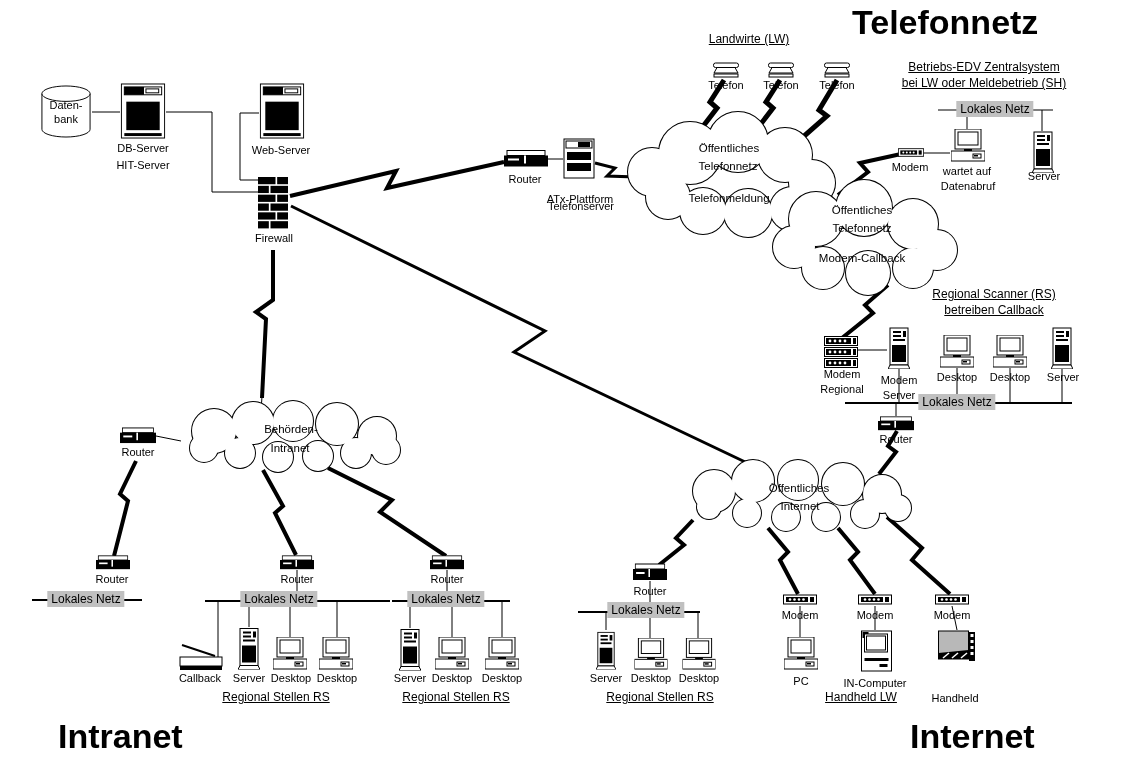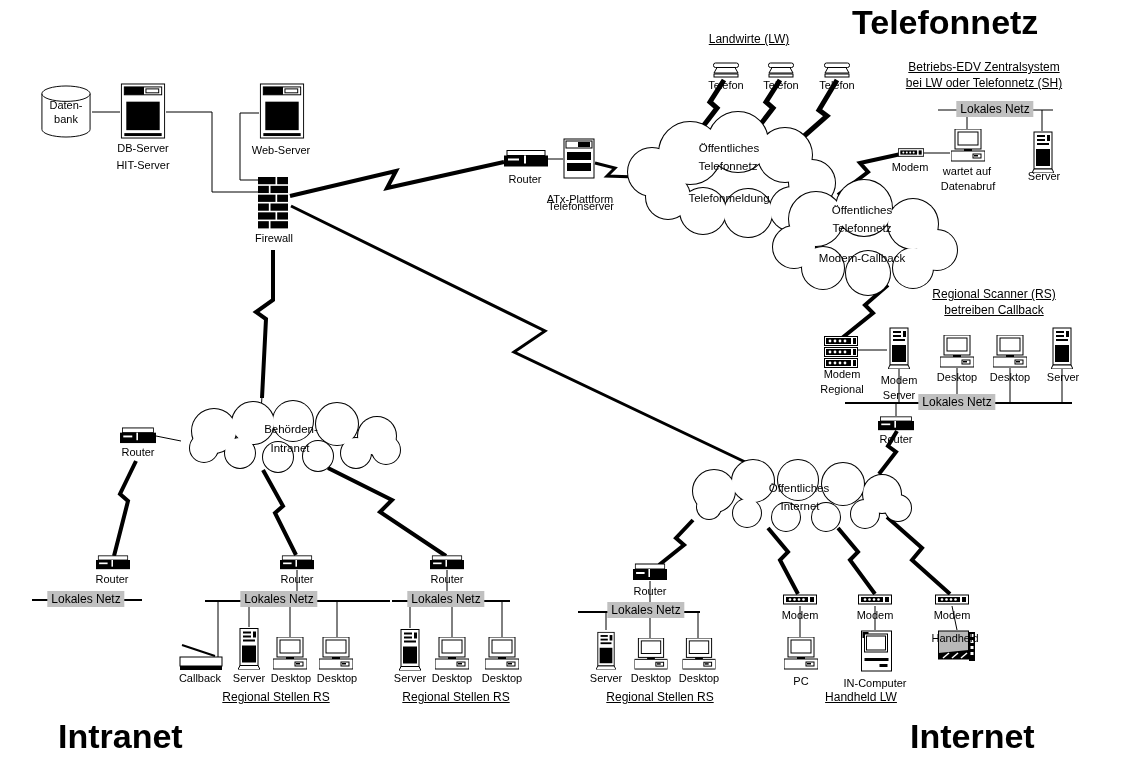--- a/index.html
+++ b/index.html
@@ -501,21 +501,21 @@
 <div class="lbl" style="left:726px;top:79px">Telefon</div>
 <div class="lbl" style="left:781px;top:79px">Telefon</div>
 <div class="lbl" style="left:837px;top:79px">Telefon</div>
 <div class="lbl cloudtxt" style="left:729px;top:142px">Öffentliches</div>
 <div class="lbl cloudtxt" style="left:728px;top:160px">Telefonnetz</div>
 <div class="lbl cloudtxt" style="left:729px;top:192px">Telefonmeldung</div>
 <div class="lbl cloudtxt" style="left:862px;top:204px">Öffentliches</div>
 <div class="lbl cloudtxt" style="left:862px;top:222px">Telefonnetz</div>
 <div class="lbl cloudtxt" style="left:862px;top:252px">Modem-Callback</div>
 <div class="lbl hdr" style="left:984px;top:61px">Betriebs-EDV Zentralsystem</div>
-<div class="lbl hdr" style="left:984px;top:77px">bei LW oder Telefonnetz (SH)</div>
+<div class="lbl hdr" style="left:984px;top:77px">bei LW oder Meldebetrieb (SH)</div>
 <div class="netlbl" style="left:995px;top:101px">Lokales Netz</div>
 <div class="lbl" style="left:910px;top:161px">Modem</div>
 <div class="lbl" style="left:967px;top:165px">wartet auf</div>
 <div class="lbl" style="left:968px;top:180px">Datenabruf</div>
 <div class="lbl" style="left:1044px;top:170px">Server</div>
 
 <div class="lbl hdr" style="left:994px;top:288px">Regional Scanner (RS)</div>
 <div class="lbl hdr" style="left:994px;top:304px">betreiben Callback</div>
 <div class="lbl" style="left:842px;top:368px">Modem</div>
 <div class="lbl" style="left:842px;top:383px">Regional</div>
@@ -552,16 +552,16 @@
 <div class="netlbl" style="left:646px;top:602px">Lokales Netz</div>
 <div class="lbl" style="left:606px;top:672px">Server</div>
 <div class="lbl" style="left:651px;top:672px">Desktop</div>
 <div class="lbl" style="left:699px;top:672px">Desktop</div>
 <div class="lbl hdr" style="left:660px;top:691px">Regional Stellen RS</div>
 <div class="lbl" style="left:800px;top:609px">Modem</div>
 <div class="lbl" style="left:875px;top:609px">Modem</div>
 <div class="lbl" style="left:952px;top:609px">Modem</div>
 <div class="lbl" style="left:801px;top:675px">PC</div>
 <div class="lbl" style="left:875px;top:677px">IN-Computer</div>
-<div class="lbl" style="left:955px;top:632px">Handheld</div>
+<div class="lbl" style="left:955px;top:692px">Handheld</div>
 <div class="lbl hdr" style="left:861px;top:691px">Handheld LW</div>
 
 </div>
 
 </body></html>

